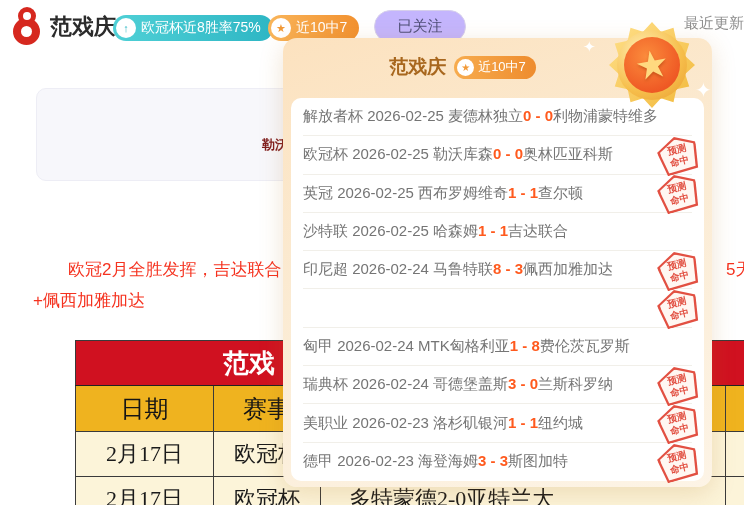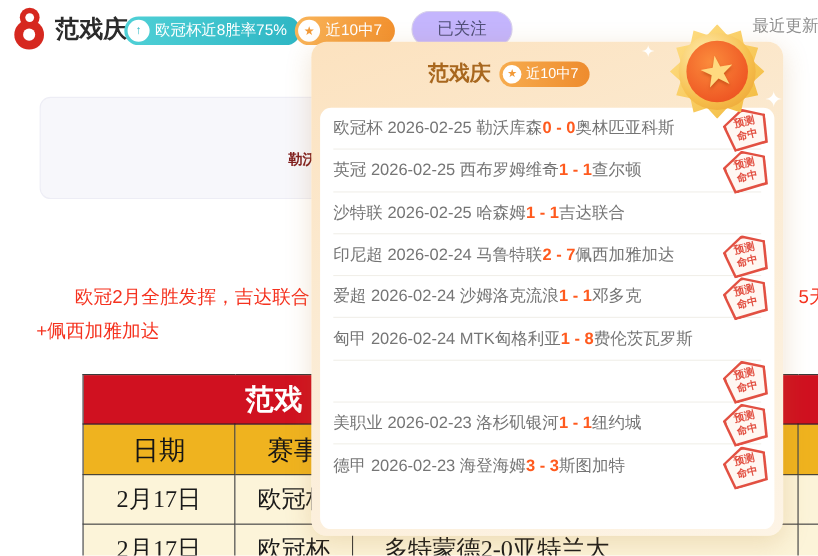--- a/index.html
+++ b/index.html
@@ -162,20 +162,23 @@
 
   <div class="medal">
     <div class="burst"></div>
       <div class="ring"></div>
       <div class="core"></div>
     <div class="star">★</div>
   </div>
 
   <div class="match-panel" id="match-list">
       <div class="match-row">
+        <span>解放者杯 2026-02-25 麦德林独立<span class="score">0 - 0</span>利物浦蒙特维多</span>
+      </div>
+      <div class="match-row">
         <span>欧冠杯 2026-02-25 勒沃库森<span class="score">0 - 0</span>奥林匹亚科斯</span>
         <div class="stamp">
           <div class="inner">
             <span>预测</span>
             <span>命中</span>
           </div>
         </div>
       </div>
       <div class="match-row">
         <span>英冠 2026-02-25 西布罗姆维奇<span class="score">1 - 1</span>查尔顿</span>
@@ -183,41 +186,41 @@
           <div class="inner">
             <span>预测</span>
             <span>命中</span>
           </div>
         </div>
       </div>
       <div class="match-row">
         <span>沙特联 2026-02-25 哈森姆<span class="score">1 - 1</span>吉达联合</span>
       </div>
       <div class="match-row">
-        <span>印尼超 2026-02-24 马鲁特联<span class="score">2 - 7</span>佩西加雅加达</span>
-        <div class="stamp">
-          <div class="inner">
-            <span>预测</span>
-            <span>命中</span>
-          </div>
-        </div>
-      </div>
-      <div class="match-row">
-        <span>爱超 2026-02-24 沙姆洛克流浪<span class="score">1 - 1</span>邓多克</span>
+        <span>印尼超 2026-02-24 马鲁特联<span class="score">8 - 3</span>佩西加雅加达</span>
+        <div class="stamp">
+          <div class="inner">
+            <span>预测</span>
+            <span>命中</span>
+          </div>
+        </div>
+      </div>
+      <div class="match-row">
         <div class="stamp">
           <div class="inner">
             <span>预测</span>
             <span>命中</span>
           </div>
         </div>
       </div>
       <div class="match-row">
         <span>匈甲 2026-02-24 MTK匈格利亚<span class="score">1 - 8</span>费伦茨瓦罗斯</span>
       </div>
       <div class="match-row">
+        <span>瑞典杯 2026-02-24 哥德堡盖斯<span class="score">3 - 0</span>兰斯科罗纳</span>
         <div class="stamp">
           <div class="inner">
             <span>预测</span>
             <span>命中</span>
           </div>
         </div>
       </div>
       <div class="match-row">
         <span>美职业 2026-02-23 洛杉矶银河<span class="score">1 - 1</span>纽约城</span>
         <div class="stamp">

